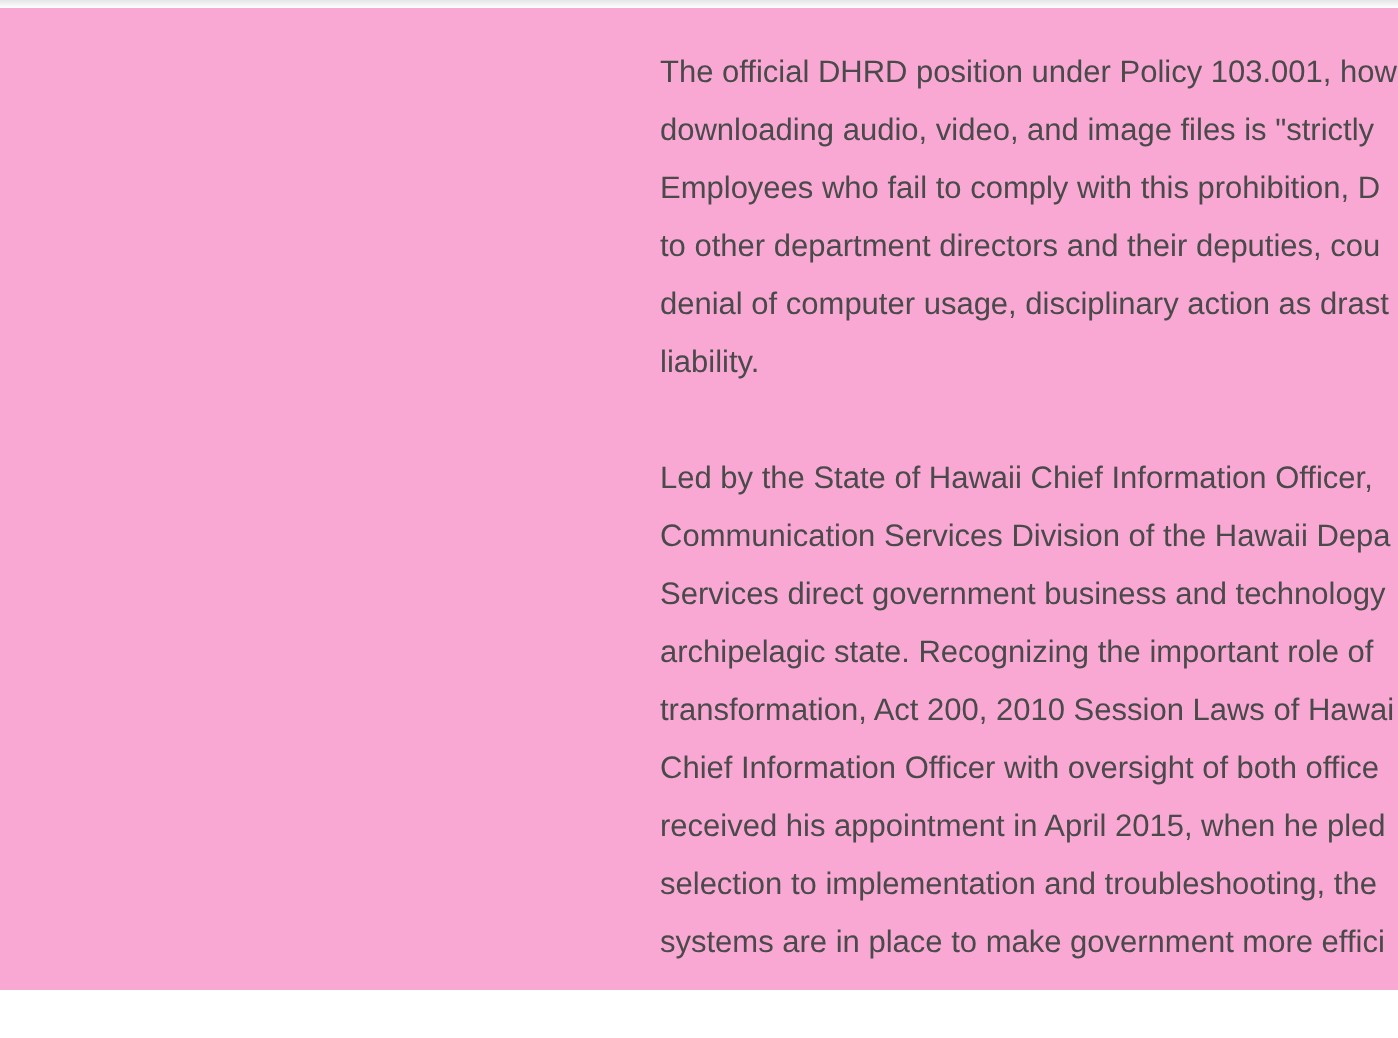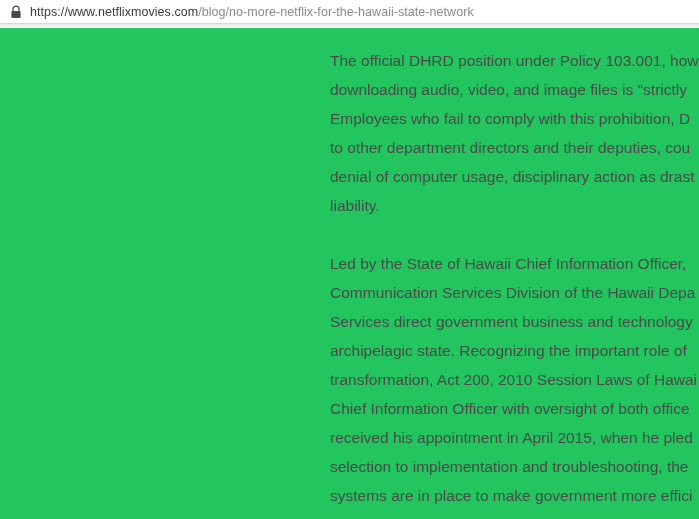--- a/index.html
+++ b/index.html
@@ -50,21 +50,21 @@
   
   .urlbar-shadow {
     height: 4px;
     background: linear-gradient(to bottom, rgba(0,0,0,0.10), rgba(0,0,0,0));
   }
 
   
   .page {
     position: relative;
     height: 491px;
-    background: #22c55e;
+    background: #f9a8d4;
     overflow: hidden;
   }
 
   .content-col {
     position: absolute;
     left: 330px;
     top: 18px;
     width: 430px;
   }
 
@@ -77,27 +77,20 @@
     font-family: "Liberation Sans", sans-serif;
   }
 
   .para:last-child { margin-bottom: 0; }
 </style>
 </head>
 <body>
 
 <div class="browser">
 
-  <div class="urlbar">
-    <svg class="lock-icon" viewBox="0 0 12 14">
-      <path d="M3 6 V4.2 A3 3 0 0 1 9 4.2 V6" fill="none" stroke="#4a4a4a" stroke-width="1.3"></path>
-      <rect x="1.4" y="6" width="9.2" height="7" rx="1.1" fill="#4a4a4a"></rect>
-    </svg>
-    <span class="url-text"><span class="url-domain">https://www.netflixmovies.com</span><span class="url-path">/blog/no-more-netflix-for-the-hawaii-state-network</span></span>
-  </div>
   <div class="urlbar-shadow"></div>
 
   <div class="page">
     <div class="content-col">
 
       <div class="para">
         <div>The official DHRD position under Policy 103.001, how</div>
         <div>downloading audio, video, and image files is "strictly</div>
         <div>Employees who fail to comply with this prohibition, D</div>
         <div>to other department directors and their deputies, cou</div>

